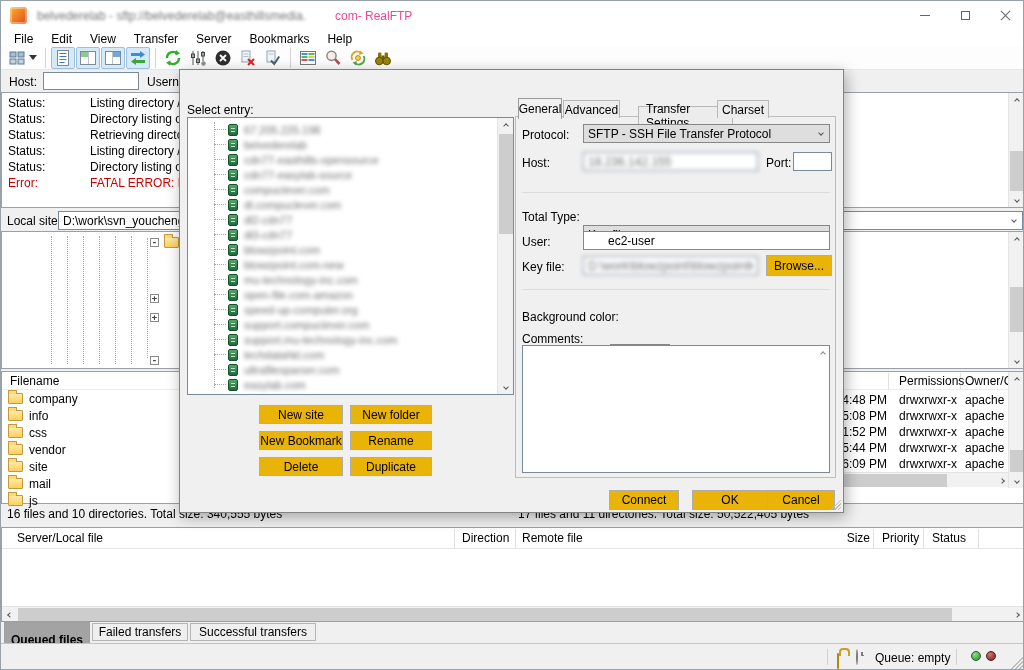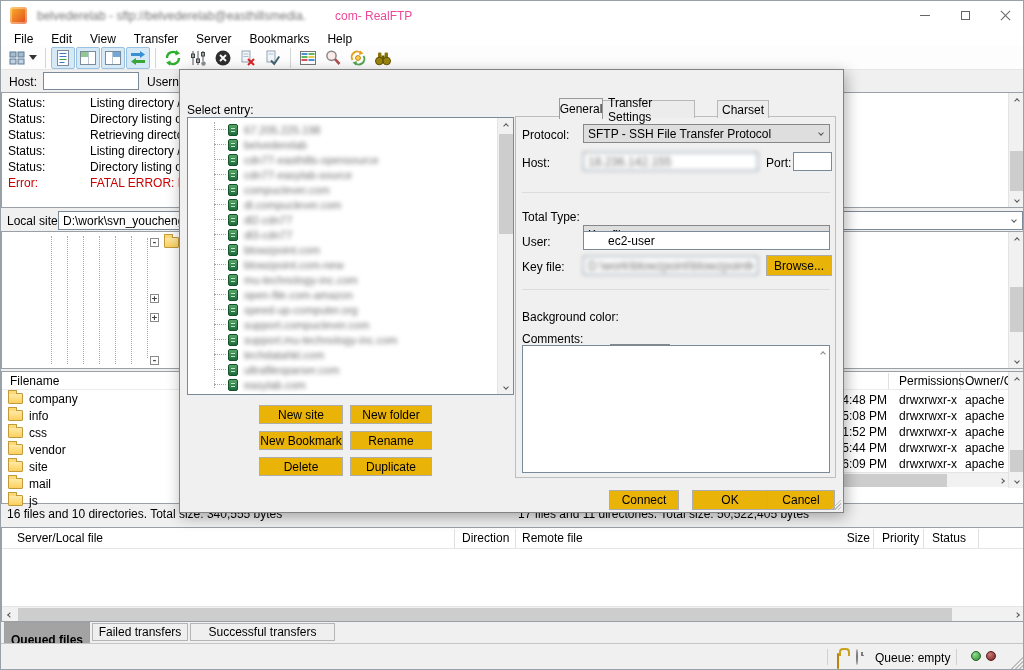--- a/index.html
+++ b/index.html
@@ -442,21 +442,21 @@
       <span class="sbth" style="left:16px;top:1px;height:13px;width:934px;"></span>
       <span class="sba" style="right:0;width:15px;">
           <span class="chv r s"></span>
         </span>
     </div>
   </div>
 
   <div class="abs" style="left:0;top:621px;width:1024px;height:20px;">
     <span class="abs" style="left:3px;top:0;width:86px;height:36px;background:#a3a3a3;border:1px solid #a0a0a0;font-weight:bold;display:flex;align-items:center;justify-content:center;text-align:right;">Queued files</span>
     <span class="abs" style="left:91px;top:1px;width:96px;height:18px;background:#efefef;border:1px solid #b5b5b5;display:flex;align-items:center;justify-content:center;">Failed transfers</span>
-    <span class="abs" style="left:189px;top:1px;width:145px;height:18px;background:#efefef;border:1px solid #b5b5b5;display:flex;align-items:center;justify-content:center;">Successful transfers</span>
+    <span class="abs" style="left:189px;top:1px;width:126px;height:18px;background:#efefef;border:1px solid #b5b5b5;display:flex;align-items:center;justify-content:center;">Successful transfers</span>
   </div>
 
   <div class="abs" style="left:0;top:642px;width:1024px;height:28px;background:#f0f0f0;border-top:1px solid #c5c5c5;">
     <span class="abs" style="left:826px;top:5px;width:1px;height:16px;background:#d0d0d0;"></span>
     <span class="lock abs" style="left:836px;top:10px;"></span>
     <span class="clock abs" style="left:853px;top:6px;"></span>
     <span class="abs" style="left:874px;top:7px;">Queue: empty</span>
     <span class="abs" style="left:955px;top:5px;width:1px;height:16px;background:#d0d0d0;"></span>
     <span class="dotg abs" style="left:970px;top:7px;"></span>
     <span class="dotr abs" style="left:985px;top:7px;"></span>
@@ -573,23 +573,23 @@
     </div>
 
     <div class="btn abs" style="left:79px;top:335px;width:84px;height:19px;">New site</div>
     <div class="btn abs" style="left:170px;top:335px;width:82px;height:19px;">New folder</div>
     <div class="btn abs" style="left:79px;top:361px;width:84px;height:19px;">New Bookmark</div>
     <div class="btn abs" style="left:170px;top:361px;width:82px;height:19px;">Rename</div>
     <div class="btn abs" style="left:79px;top:387px;width:84px;height:19px;">Delete</div>
     <div class="btn abs" style="left:170px;top:387px;width:82px;height:19px;">Duplicate</div>
 
     <div class="abs" style="left:335px;top:46px;width:321px;height:362px;border:1px solid #bdbdbd;background:#f0f0f0;"></div>
-    <span class="tab active" style="left:338px;width:44px;margin-left:41px;">General</span>
+    <span class="tab active" style="left:338px;width:44px;">General</span>
     <span class="tab" style="left:383px;width:57px;">Advanced</span>
-    <span class="tab" style="left:420px;width:95px;">Transfer Settings</span>
+    <span class="tab" style="left:458px;width:95px;margin-top:6px;">Transfer Settings</span>
     <span class="tab" style="left:537px;width:52px;">Charset</span>
 
     <span class="abs" style="left:342px;top:58px;">Protocol:</span>
     <div class="combo abs" style="left:403px;top:54px;width:247px;height:19px;">
       <span>SFTP - SSH File Transfer Protocol</span>
       <span class="chv d s"></span>
     </div>
 
     <span class="abs" style="left:342px;top:86px;">Host:</span>
     <input class="din abs blur" style="left: 403px; top: 82px; width: 175px;" value="18.236.142.155">

